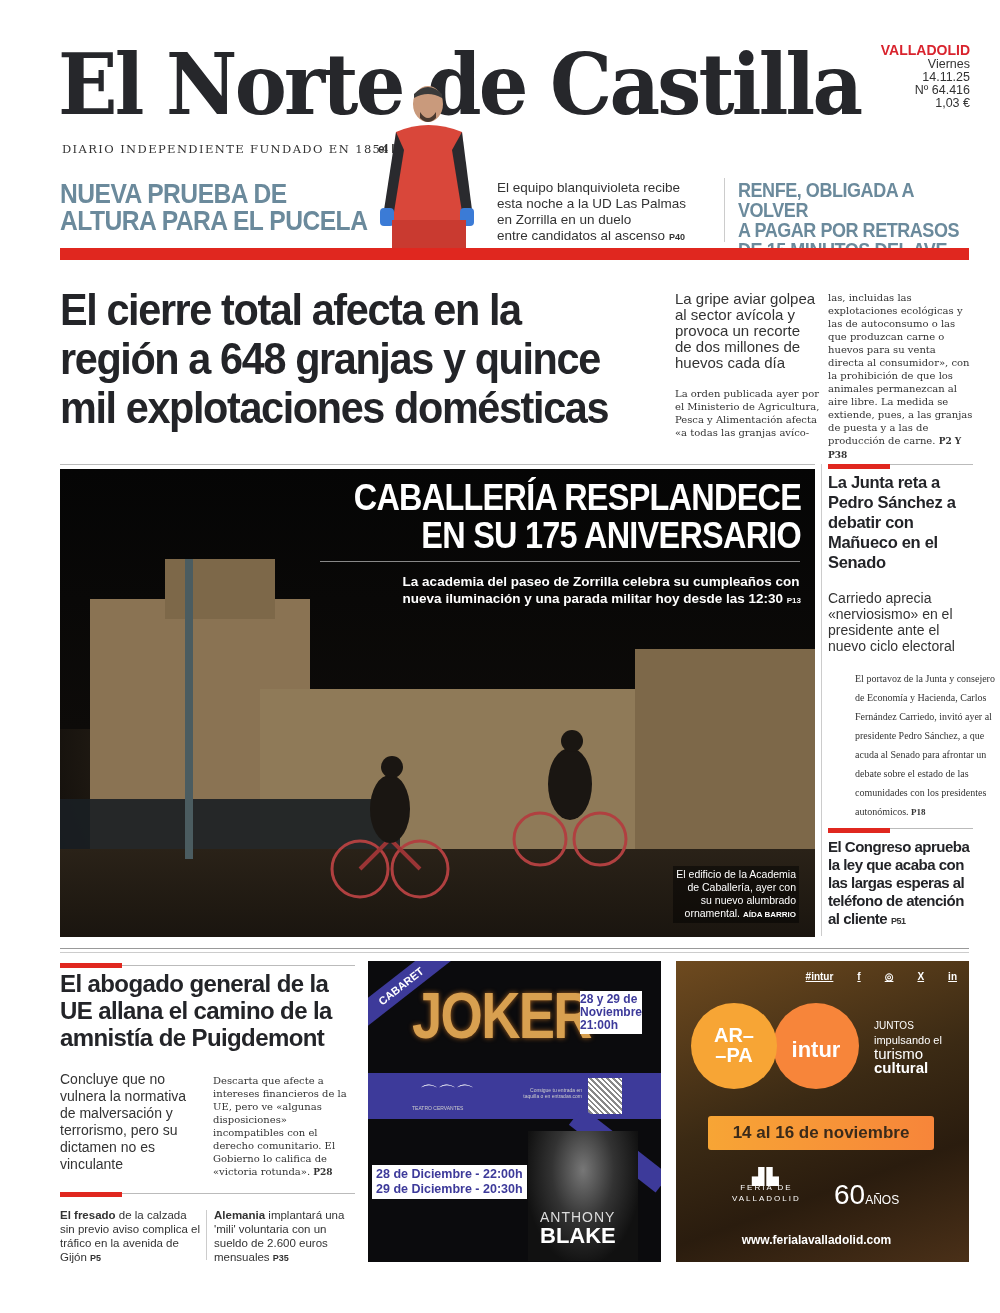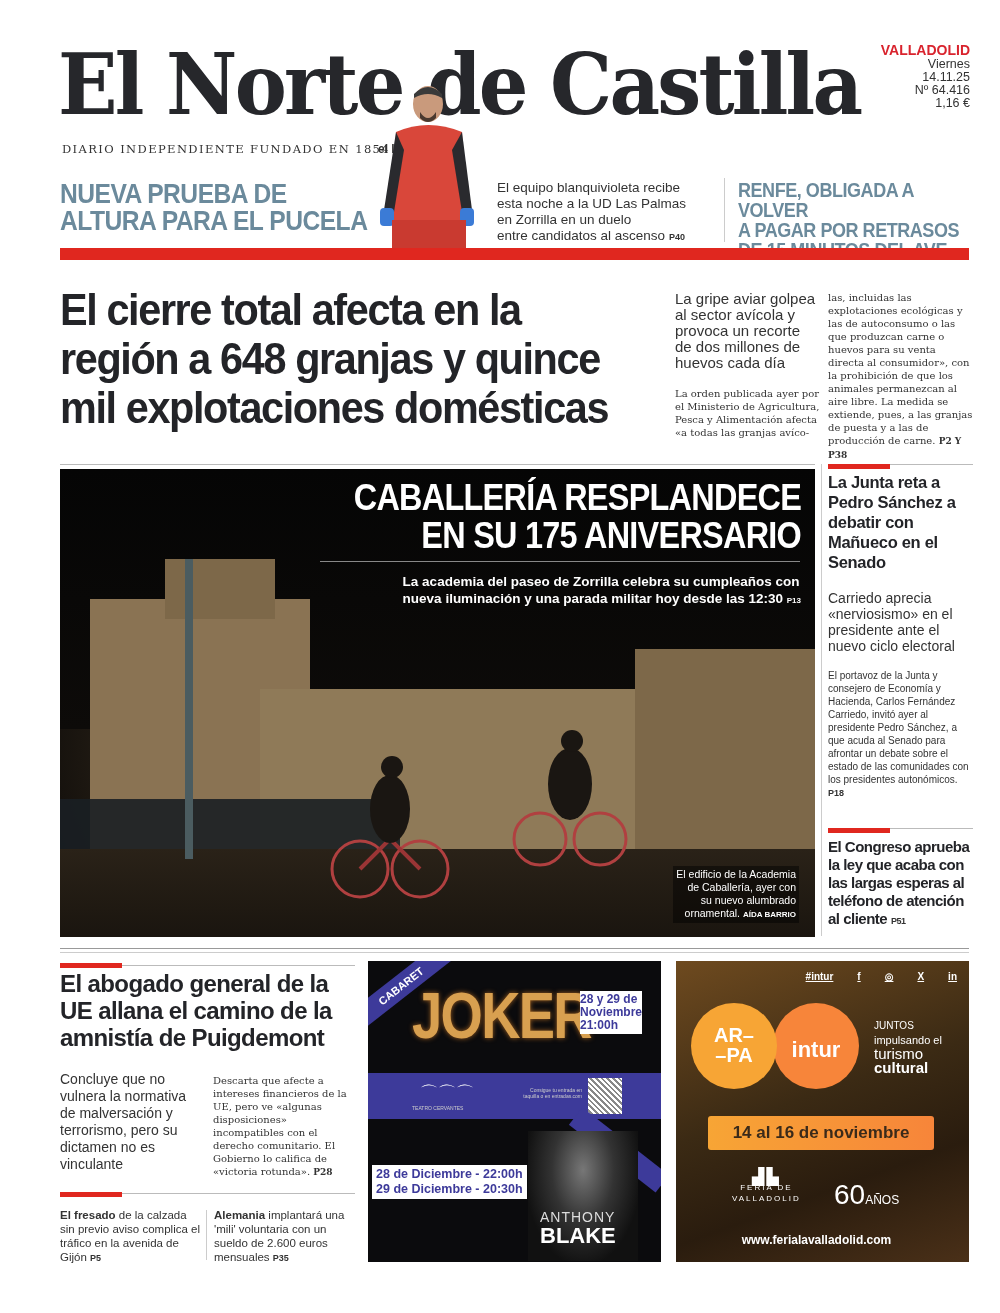--- a/index.html
+++ b/index.html
@@ -28,40 +28,40 @@
   .bldg { background: #8c7756; }
   .photo-title { right: 14px; top: 10px; text-align: right; color: #fff; font-size: 36px; font-weight: bold; line-height: 38px; letter-spacing: -0.8px; transform: scaleX(0.9); transform-origin: right; white-space: nowrap; }
   .photo-sub { right: 14px; top: 104px; text-align: left; color: #fff; font-size: 13.5px; font-weight: bold; line-height: 17px; white-space: nowrap; }
   .photo-line { left: 260px; top: 92px; width: 480px; height: 1px; background: #888; }
   .caption { right: 16px; bottom: 14px; text-align: right; color: #fff; font-size: 10.5px; line-height: 13px; background: rgba(0,0,0,0.45); padding: 2px 3px; }
   .caption b { font-size: 8px; }
   .side { left: 828px; width: 145px; }
   .red-tick { width: 62px; height: 5px; background: #e0271f; }
   .side-head { font-size: 16.5px; font-weight: bold; line-height: 20px; color: #232428; letter-spacing: -0.3px; }
   .side-sub { font-size: 14px; line-height: 16px; color: #333; }
-  .side-body { font-family: Liberation Sans, sans-serif; font-size: 10px; line-height: 13px; color: #333; }
+  .side-body { font-family: Liberation Serif, serif; font-size: 10px; line-height: 19px; color: #333; margin-left: 27px; }
   .vline { width: 1px; background: #ccc; }
   .ue-head { left: 60px; top: 970px; width: 295px; font-size: 24px; font-weight: bold; line-height: 27px; color: #232428; letter-spacing: -0.6px; }
   .ue-sub { left: 60px; top: 1071px; width: 140px; font-size: 14px; line-height: 17px; color: #333; }
   .ue-body { left: 213px; top: 1074px; width: 142px; font-family: "DejaVu Serif", serif; font-size: 10px; line-height: 13px; color: #333; }
   .brief { font-size: 11.5px; line-height: 14px; color: #333; width: 140px; }
   .ad1 { left: 368px; top: 961px; width: 293px; height: 301px; background: #0b0b0d; overflow: hidden; }
   .ad2 { left: 676px; top: 961px; width: 293px; height: 301px; background: linear-gradient(160deg, #6e4a1f 0%, #3b2a14 45%, #2a1c0e 70%, #4a3018 100%); overflow: hidden; }
 </style>
 </head>
 <body>
 
 <div class="abs masthead">El Norte de Castilla</div>
 
 <div class="abs edition">
   <div class="city">VALLADOLID</div>
   <div class="meta">Viernes</div>
   <div class="meta">14.11.25</div>
   <div class="meta">Nº 64.416</div>
-  <div class="meta">1,16 €</div>
+  <div class="meta">1,03 €</div>
 </div>
 
 <div class="abs tagline">DIARIO INDEPENDIENTE FUNDADO EN 1854</div>
 <div class="abs web">el          lla.es</div>
 
 <div class="abs player">
   <svg width="96" height="168" viewBox="0 0 96 168">
     <ellipse cx="50" cy="24" rx="15" ry="18" fill="#c99a7c"></ellipse>
     <path d="M36 14 Q50 0 64 14 L64 18 Q50 10 36 18 Z" fill="#3a3a3a"></path>
     <path d="M42 32 Q50 44 58 32 L58 38 Q50 46 42 38 Z" fill="#4a3a30"></path>

